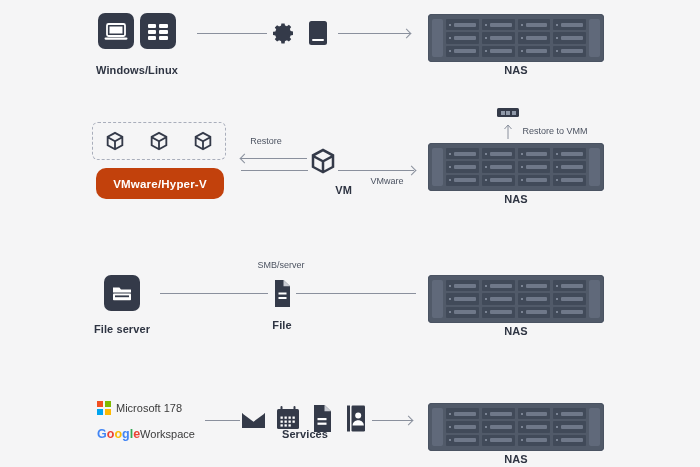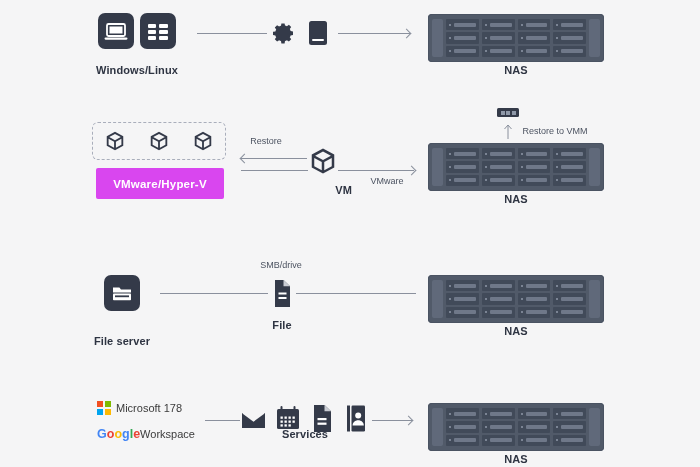--- a/index.html
+++ b/index.html
@@ -110,22 +110,22 @@
   .dashed-box {
     position: absolute;
     border: 1.4px dashed #a9aebb;
     border-radius: 6px;
     display: flex;
     align-items: center;
     justify-content: space-around;
   }
   .pill {
     position: absolute;
-    background: #d946ef;
-    border-radius: 2px;
+    background: #c2410c;
+    border-radius: 10px;
     color: #ffffff;
     font-size: 11.5px;
     font-weight: bold;
     display: flex;
     align-items: center;
     justify-content: center;
     letter-spacing: .2px;
   }
 
   
@@ -279,23 +279,23 @@
   </div>
   <div class="label" style="left:516px; top:192px; width:80px;">NAS</div>
 
   <div class="tile" style="left:104px; top:275px; width:36px; height:36px;">
     <svg width="36" height="36" viewBox="0 0 36 36">
       <path fill="#ffffff" d="M9 12.5h6.4l1.6 2H27v3H9z"></path>
       <rect x="9" y="18.5" width="18" height="6.8" rx="0.8" fill="#ffffff"></rect>
       <rect x="11" y="20.4" width="14" height="1.8" fill="#343a49"></rect>
     </svg>
   </div>
-  <div class="label" style="left:122px; top:322px; width:120px;margin-top:12px;">File server</div>
-
-  <div class="label-sm" style="left:281px; top:260px;">SMB/drive</div>
+  <div class="label" style="left:122px; top:322px; width:120px;">File server</div>
+
+  <div class="label-sm" style="left:281px; top:260px;">SMB/server</div>
 
   <div class="line" style="left:160px; top:293px; width:108px;"></div>
 
   <svg class="abs" style="left:268px; top:278px;" width="26" height="31" viewBox="0 0 26 31">
     <rect x="0" y="0" width="26" height="31" fill="#f5f5f6"></rect>
     <path fill="#343a49" d="M7 2h8.5L22 8.3V29H7z"></path>
     <path fill="#c9ccd3" d="M15.5 2 22 8.3h-6.5z"></path>
     <rect x="10.5" y="14.5" width="8" height="2" fill="#ffffff"></rect>
     <rect x="10.5" y="19" width="8" height="2" fill="#ffffff"></rect>
   </svg>

